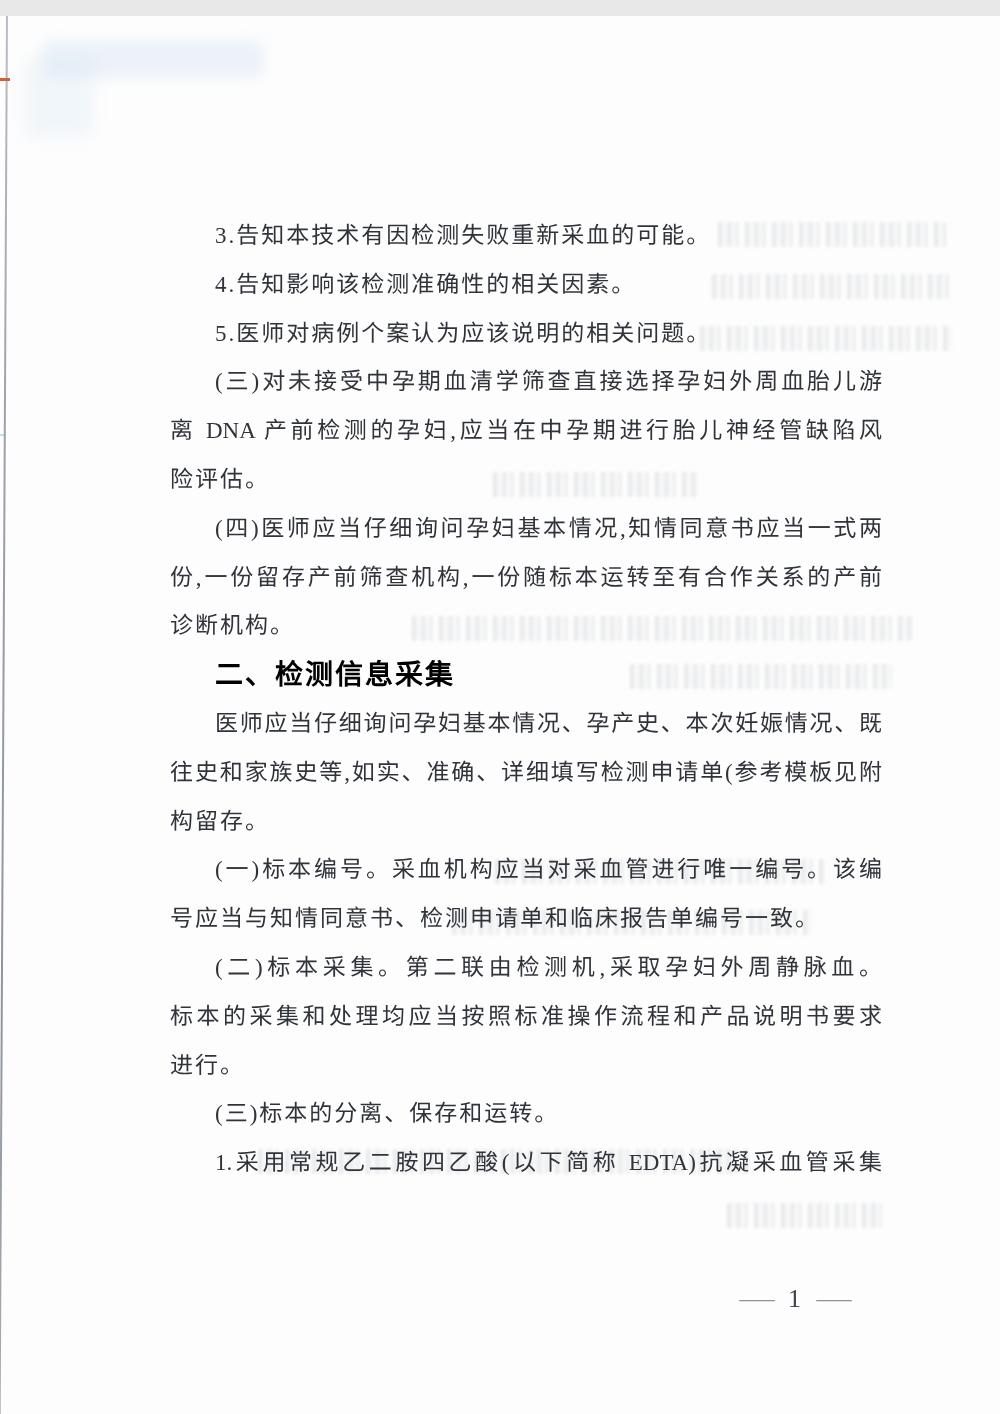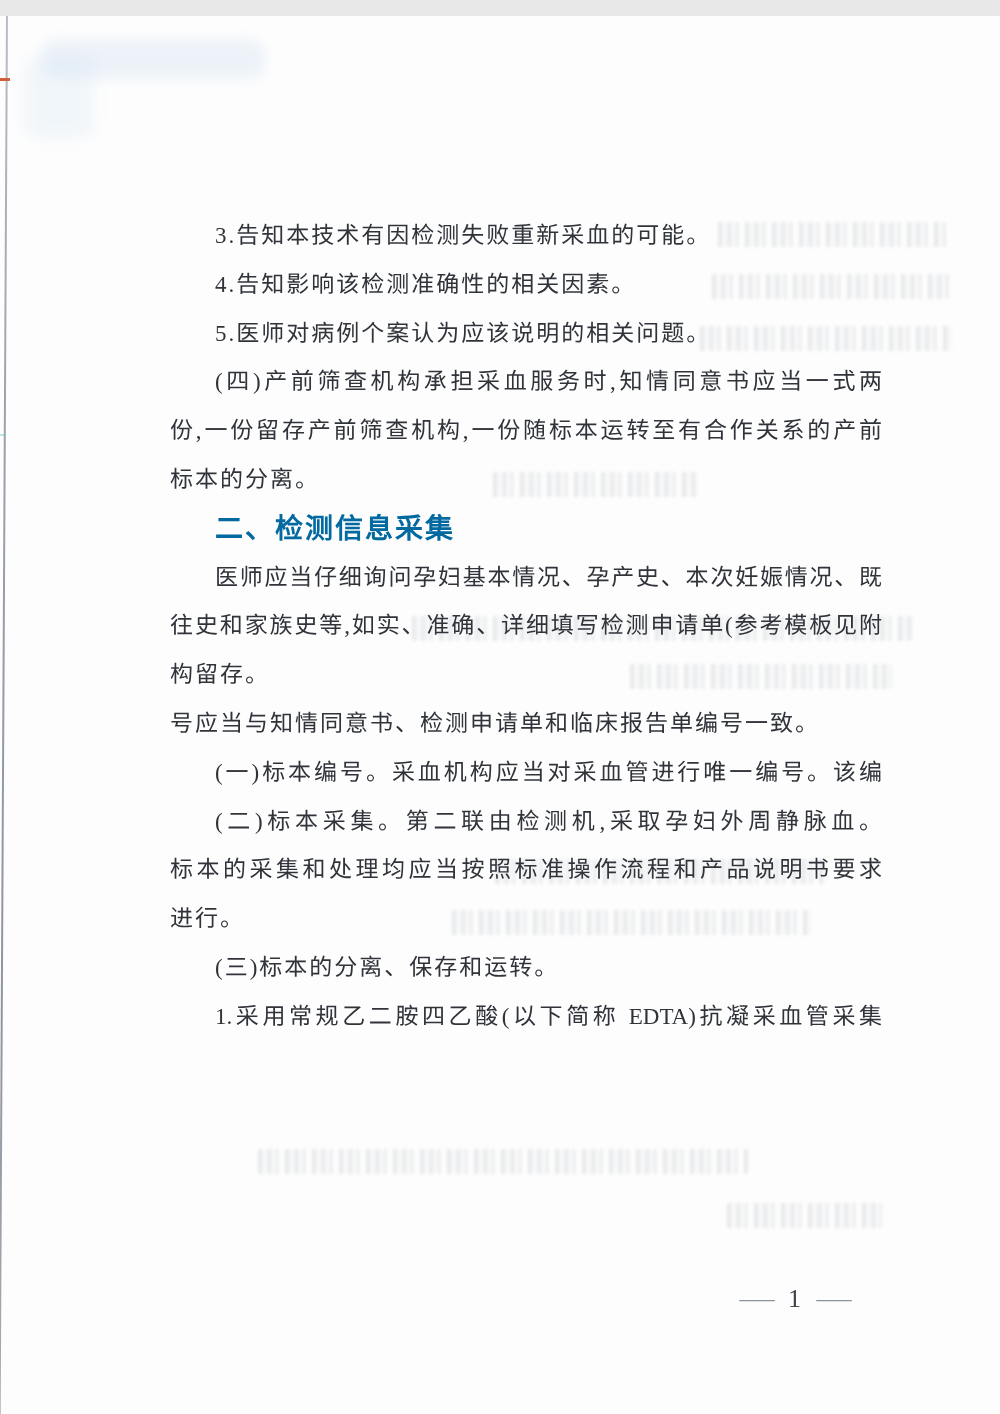--- a/index.html
+++ b/index.html
@@ -70,21 +70,21 @@
   .line.indent { padding-left: 45px; }
   .line.fill {
     letter-spacing: normal;
     text-align: justify;
     text-align-last: justify;
     text-justify: inter-character;
   }
   .block.heading .line {
     font-family: "Liberation Sans", sans-serif;
     font-weight: 700; font-size: 28px; letter-spacing: 2px;
-    color: #0369a1;
+    color: #000000;
   }
 
   
   .footer {
     position: absolute; left: 744px; top: 1268px;
     display: flex; align-items: center; gap: 18px;
     color: #3e444b; font-size: 26px;
   }
   .footer .dash {
     color: #8b939c; display: inline-block;
@@ -118,35 +118,40 @@
       <div class="block paragraph">
         <div class="line indent">3.告知本技术有因检测失败重新采血的可能。</div>
       </div>
       <div class="block paragraph">
         <div class="line indent">4.告知影响该检测准确性的相关因素。</div>
       </div>
       <div class="block paragraph">
         <div class="line indent">5.医师对病例个案认为应该说明的相关问题。</div>
       </div>
       <div class="block paragraph">
-        <div class="line indent fill">(四)产前筛查机构承担采血服务时,知情同意书应当一式两</div>
+        <div class="line indent fill">(三)对未接受中孕期血清学筛查直接选择孕妇外周血胎儿游</div>
+        <div class="line fill">离 DNA 产前检测的孕妇,应当在中孕期进行胎儿神经管缺陷风</div>
+        <div class="line">险评估。</div>
+      </div>
+      <div class="block paragraph">
+        <div class="line indent fill">(四)医师应当仔细询问孕妇基本情况,知情同意书应当一式两</div>
         <div class="line fill">份,一份留存产前筛查机构,一份随标本运转至有合作关系的产前</div>
-        <div class="line">标本的分离。</div>
+        <div class="line">诊断机构。</div>
       </div>
       <div class="block heading">
         <div class="line indent">二、检测信息采集</div>
       </div>
       <div class="block paragraph">
         <div class="line indent fill">医师应当仔细询问孕妇基本情况、孕产史、本次妊娠情况、既</div>
         <div class="line fill">往史和家族史等,如实、准确、详细填写检测申请单(参考模板见附</div>
         <div class="line">构留存。</div>
       </div>
       <div class="block paragraph">
+        <div class="line indent fill">(一)标本编号。采血机构应当对采血管进行唯一编号。该编</div>
         <div class="line">号应当与知情同意书、检测申请单和临床报告单编号一致。</div>
-        <div class="line indent fill">(一)标本编号。采血机构应当对采血管进行唯一编号。该编</div>
       </div>
       <div class="block paragraph">
         <div class="line indent fill">(二)标本采集。第二联由检测机,采取孕妇外周静脉血。</div>
         <div class="line fill">标本的采集和处理均应当按照标准操作流程和产品说明书要求</div>
         <div class="line">进行。</div>
       </div>
       <div class="block paragraph">
         <div class="line indent">(三)标本的分离、保存和运转。</div>
       </div>
       <div class="block paragraph">

